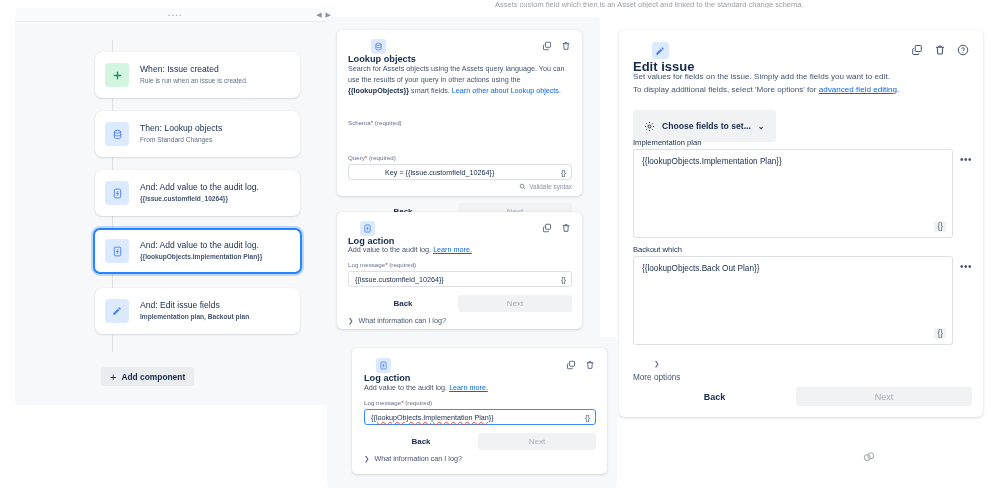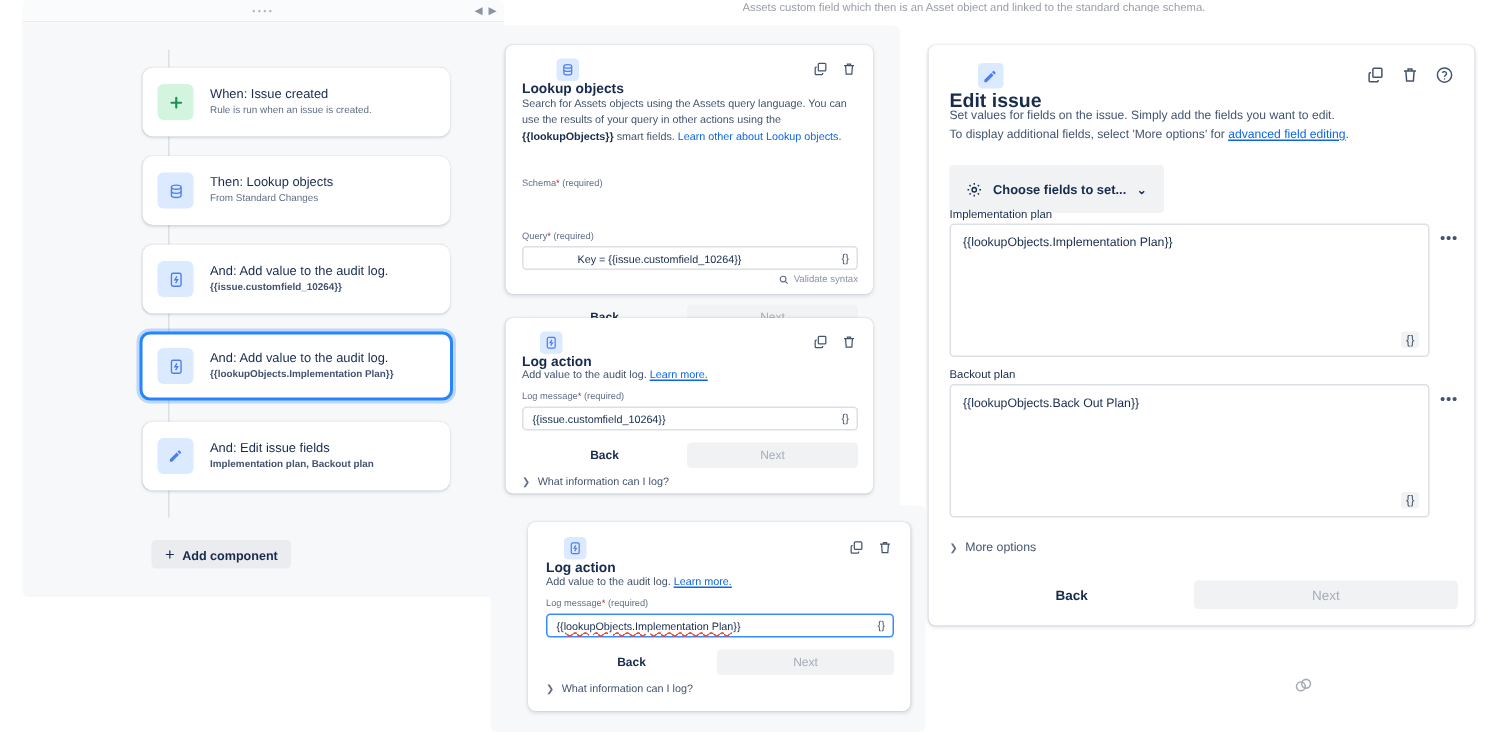--- a/index.html
+++ b/index.html
@@ -14,21 +14,21 @@
 
   
   .top-cut {
     position: absolute; left: 495px; top: 0px; width: 504px; height: 8px;
     overflow: hidden; color: #5a6270; font-size: 7.5px; line-height: 9px;
     white-space: nowrap; opacity: .62;
   }
 
   
   .rule-panel {
-    position: absolute; left: 15px; top: 0; width: 321px; height: 398px;
+    position: absolute; left: 15px; top: 7px; width: 321px; height: 398px;
     background: #ffffff; border-radius: 4px;
   }
   .rule-toolbar {
     position: absolute; left: 0; top: 0; width: 321px; height: 15px;
     background: #fafbfc; border-bottom: 1px solid #ebecf0;
     border-radius: 4px 4px 0 0;
   }
   .drag-dots {
     position: absolute; left: 50%; top: 6px; transform: translateX(-50%);
     letter-spacing: 1.6px; font-size: 6px; color: #b3b9c4; line-height: 4px;
@@ -465,28 +465,28 @@
       <span style="font-size:8px;">⌄</span>
     </button>
 
     <div class="fld-label" style="position:absolute;left:14px;top:108px;font-size:7.6px;color:#172b4d;">Implementation plan</div>
     <div class="textarea" style="position:absolute;left:14px;top:119px;width:320px;height:89px;">
       <span>{{lookupObjects.Implementation Plan}}</span>
       <span class="brace-b">{}</span>
     </div>
     <div class="dots-v" style="left:341px;top:124px;">•••</div>
 
-    <div class="fld-label" style="position:absolute;left:14px;top:215px;font-size:7.6px;color:#172b4d;">Backout plan</div>
+    <div class="fld-label" style="position:absolute;left:14px;top:215px;font-size:7.6px;color:#172b4d;">Backout which</div>
     <div class="textarea" style="position:absolute;left:14px;top:226px;width:320px;height:89px;">
       <span>{{lookupObjects.Back Out Plan}}</span>
       <span class="brace-b">{}</span>
     </div>
     <div class="dots-v" style="left:341px;top:231px;">•••</div>
 
-    <div class="expander" style="position:absolute;left:14px;top:330px;font-size:8.2px;">
+    <div class="expander" style="position:absolute;left:14px;top:330px;font-size:8.2px;flex-direction:column;">
       <span class="arr">❯</span>
       <span>More options</span>
     </div>
 
     <div class="btn-row" style="position:absolute;left:14px;top:357px;width:339px;">
       <button class="btn-back" style="width:163px;font-size:9px;">Back</button>
       <button class="btn-next" style="width:176px;height:19px;font-size:9px;">Next</button>
     </div>
   </div>
 

